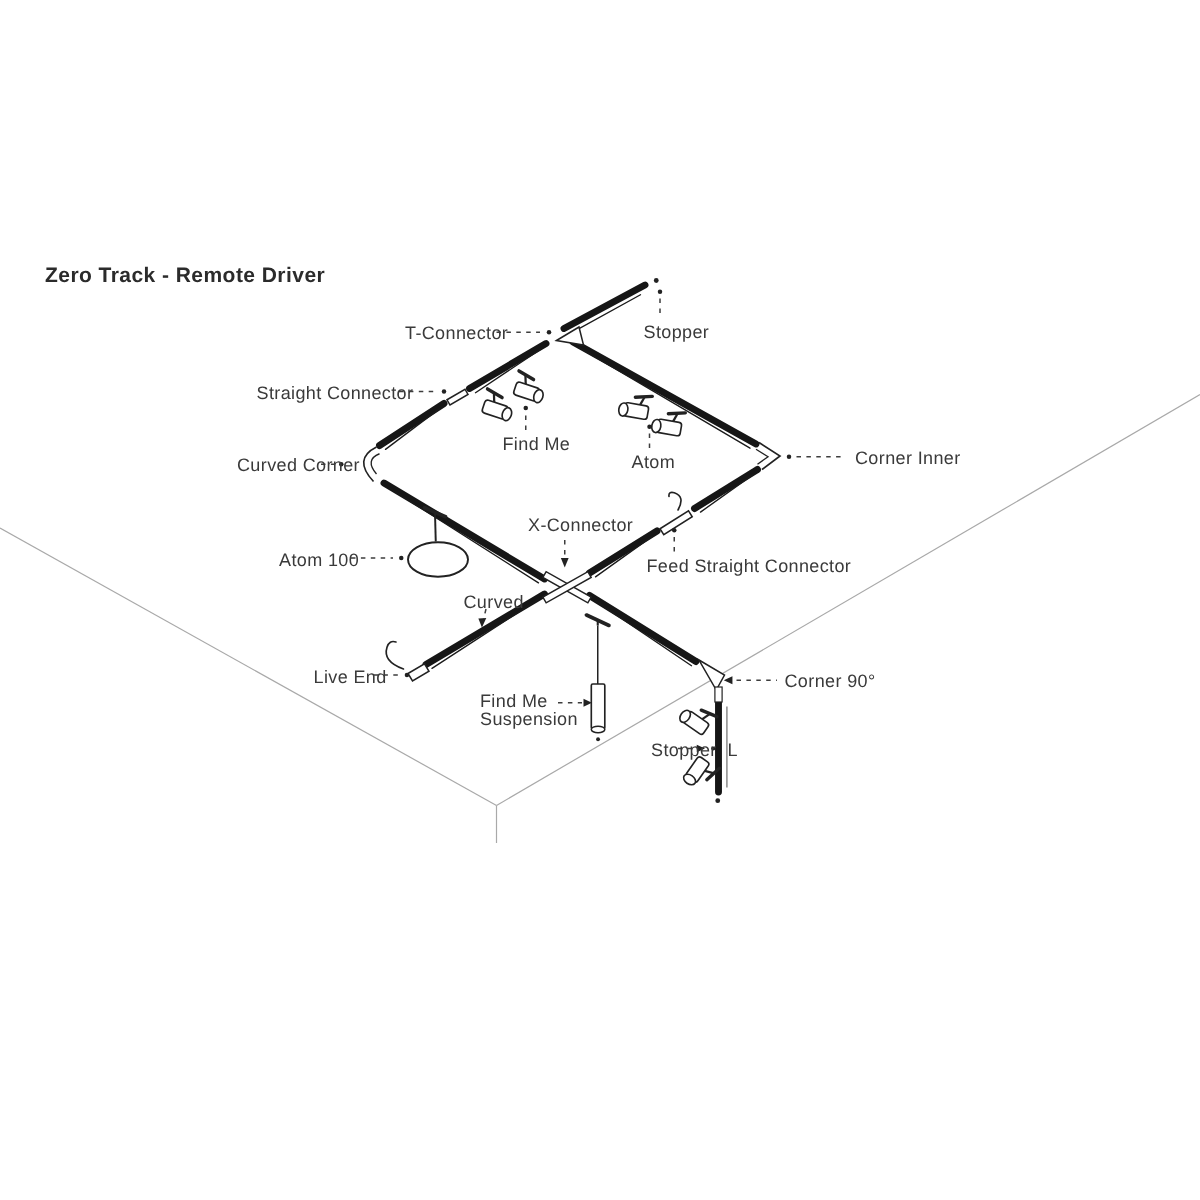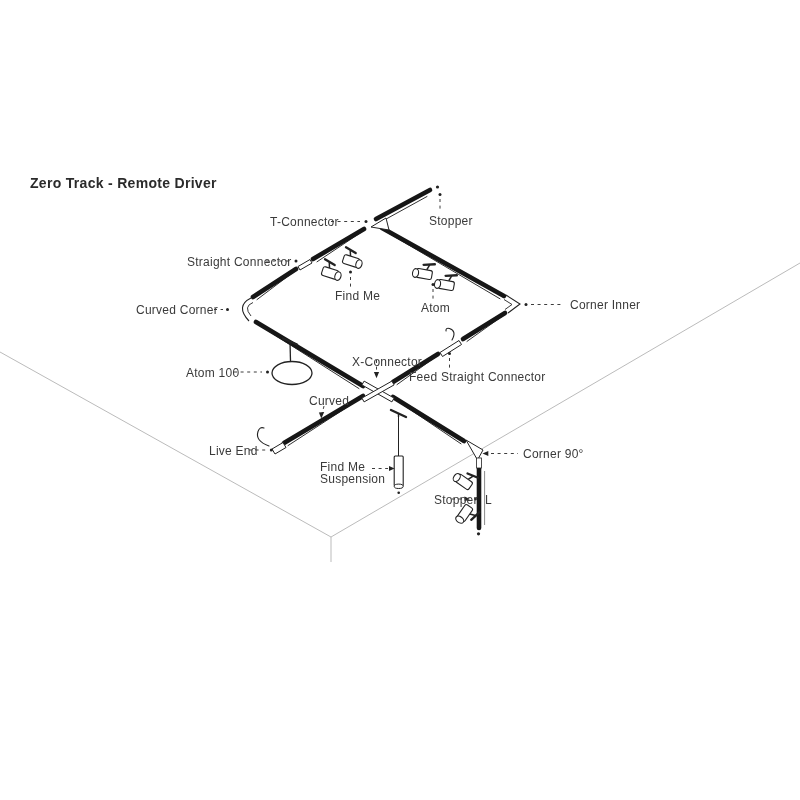--- a/index.html
+++ b/index.html
@@ -168,28 +168,28 @@
       <path class="arrow" d="M 488.3 450.9 L 488.3 456.1 L 482.5 453.5 Z"></path>
         <line class="lead" x1="491" y1="453.5" x2="518" y2="453.5"></line>
       <line class="lead" x1="452" y1="499" x2="463" y2="499"></line>
         <path class="arrow" d="M 464.5 496.5 L 464.5 501.5 L 470 499 Z"></path>
         <circle class="dot" cx="475.5" cy="499" r="1.4"></circle>
     </g>
   </svg>
 
   <div class="lbl" style="left:270px;top:216px">T-Connector</div>
   <div class="lbl" style="left:429px;top:214.5px">Stopper</div>
-  <div class="lbl" style="left:187px;top:255.5px">Straight Connector</div>
+  <div class="lbl" style="left:171px;top:255.5px">Straight Connector</div>
   <div class="lbl" style="left:335px;top:290px">Find Me</div>
   <div class="lbl" style="left:421px;top:302px">Atom</div>
-  <div class="lbl" style="left:136px;top:304px">Curved Corner</div>
+  <div class="lbl" style="left:158px;top:304px">Curved Corner</div>
   <div class="lbl" style="left:570px;top:299px">Corner Inner</div>
-  <div class="lbl" style="left:352px;top:356px">X-Connector</div>
+  <div class="lbl" style="left:352px;top:344px">X-Connector</div>
   <div class="lbl" style="left:186px;top:366.5px">Atom 100</div>
-  <div class="lbl" style="left:409px;top:370.5px">Feed Straight Connector</div>
+  <div class="lbl" style="left:431px;top:370.5px">Feed Straight Connector</div>
   <div class="lbl" style="left:309px;top:394.5px">Curved</div>
   <div class="lbl" style="left:209px;top:444.5px">Live End</div>
   <div class="lbl two" style="left:320px;top:460.5px">Find Me
 Suspension</div>
   <div class="lbl" style="left:523px;top:448px">Corner 90°</div>
   <div class="lbl" style="left:434px;top:493.5px">Stopper</div>
   <div class="lbl" style="left:485px;top:494px">L</div>
 
 </div>
 

